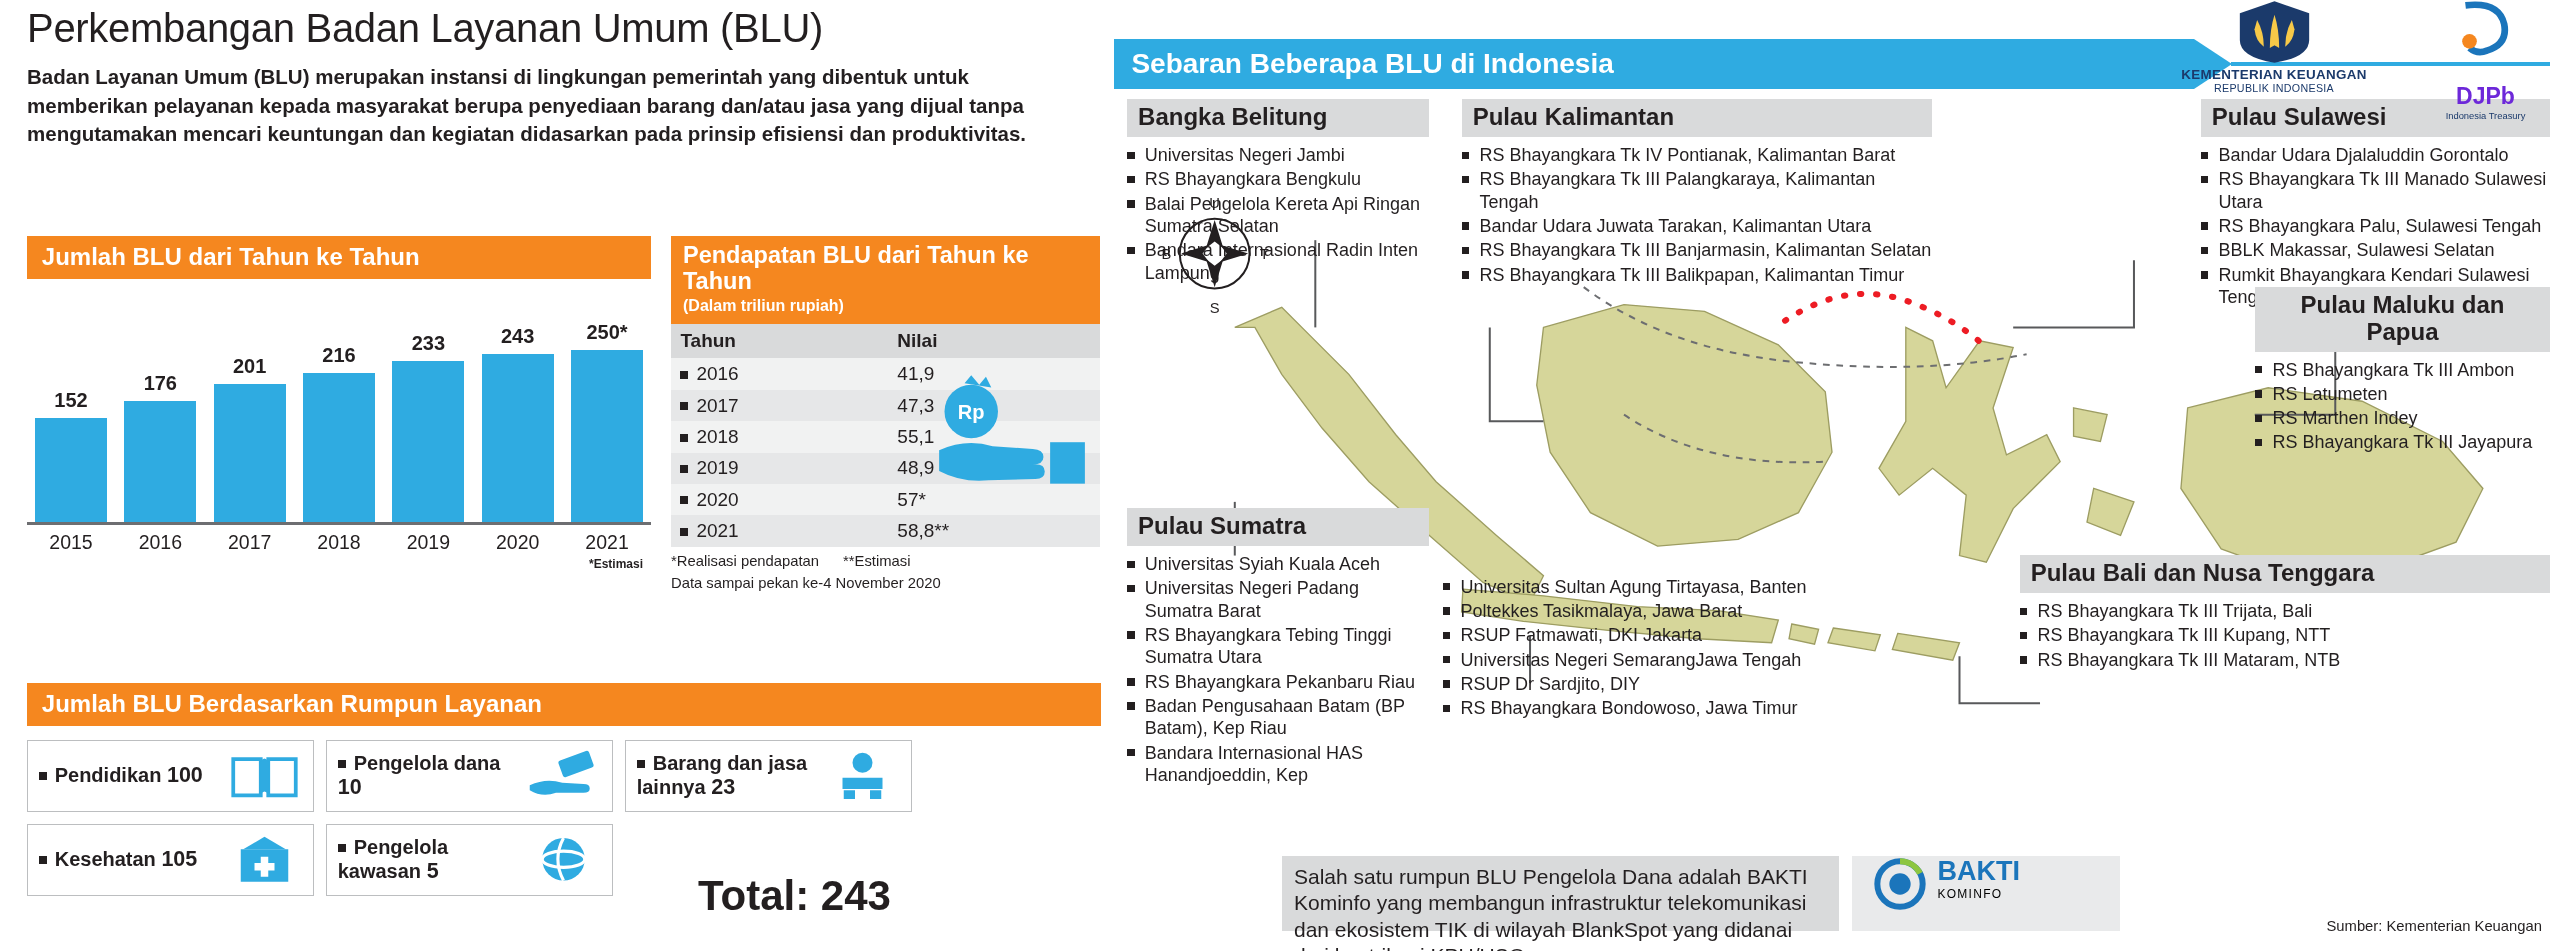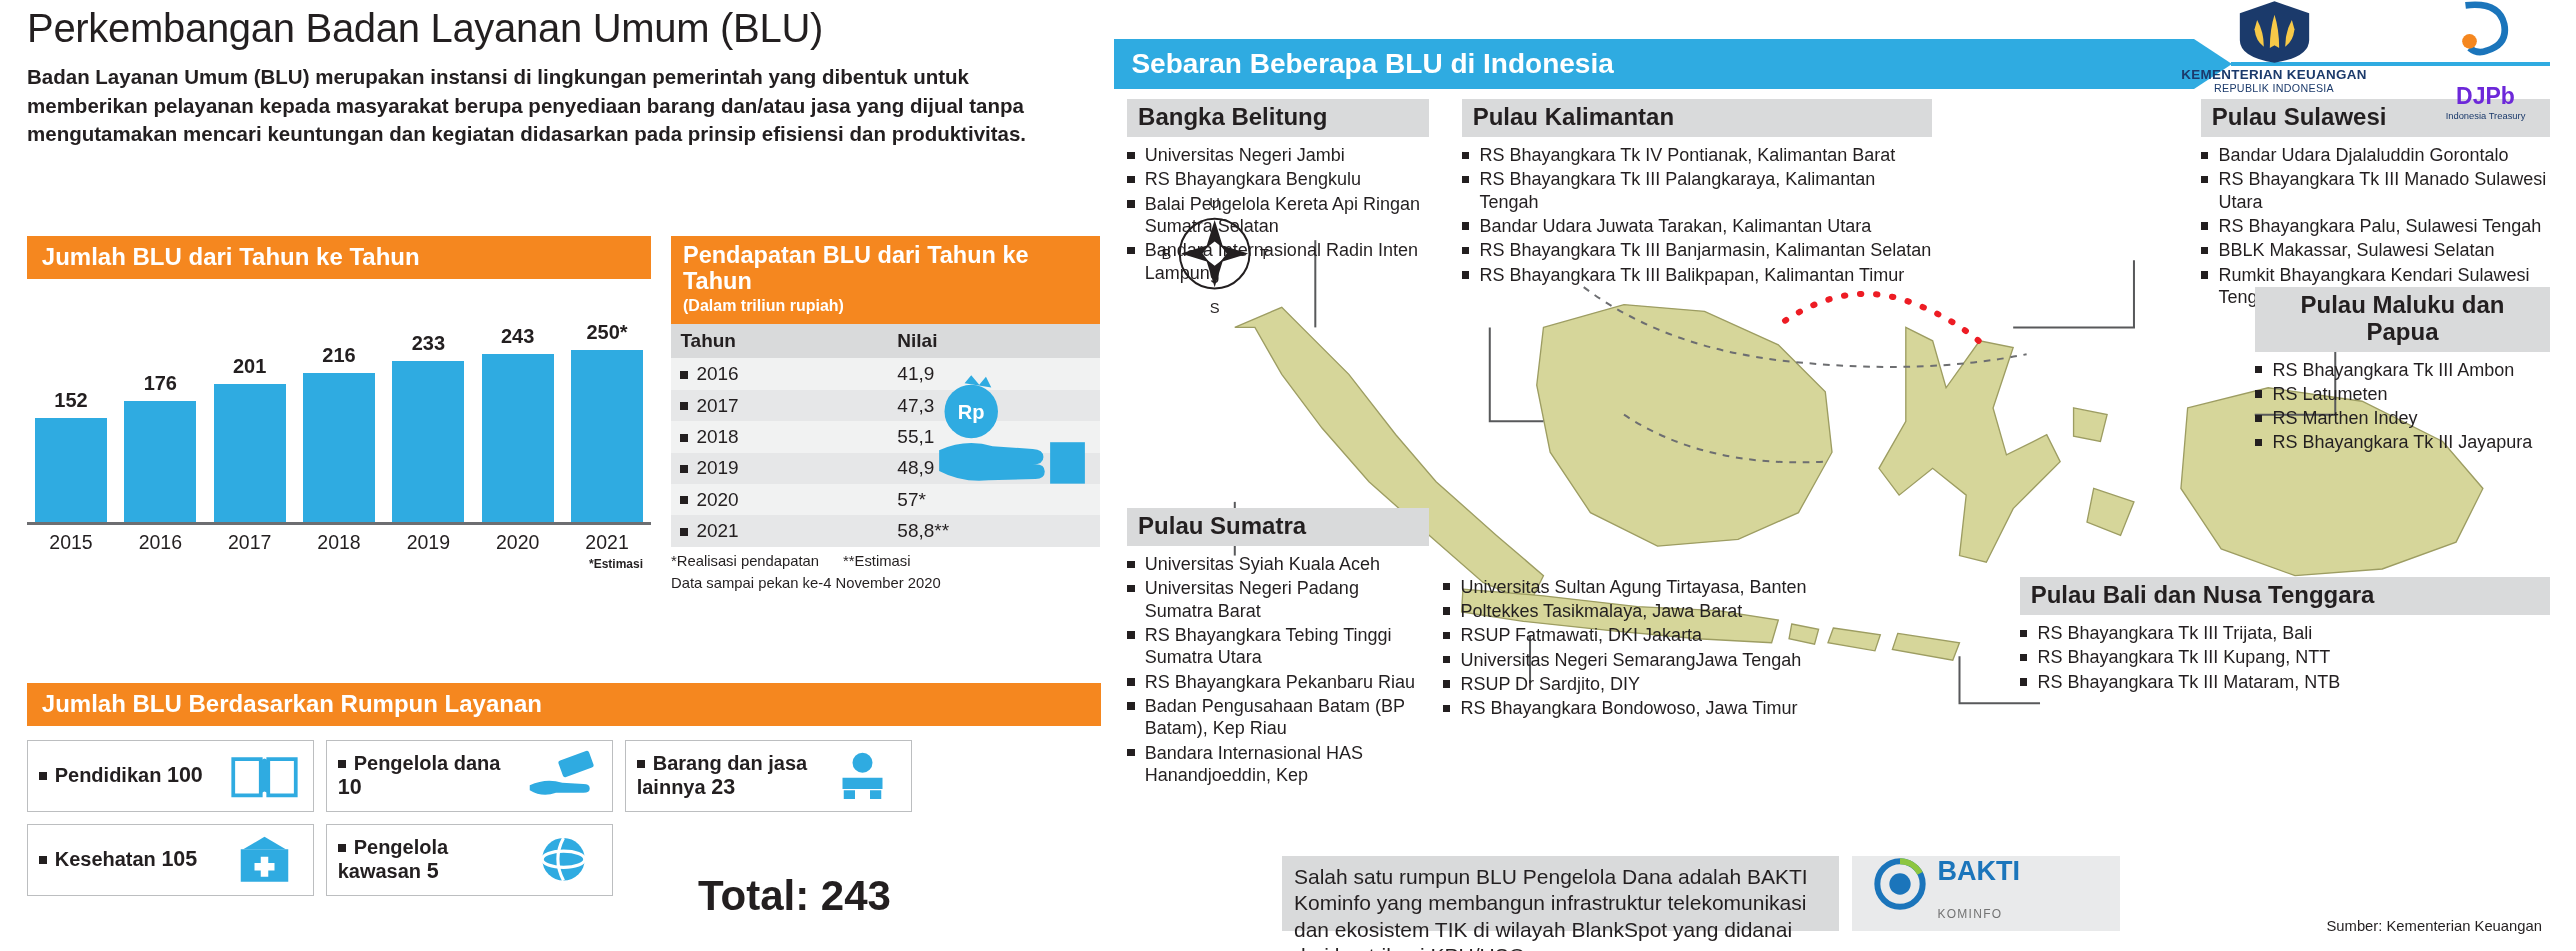--- a/index.html
+++ b/index.html
@@ -410,40 +410,40 @@
         <ul>
             <li>Universitas Sultan Agung Tirtayasa, Banten</li>
             <li>Poltekkes Tasikmalaya, Jawa Barat</li>
             <li>RSUP Fatmawati, DKI Jakarta</li>
             <li>Universitas Negeri SemarangJawa Tengah</li>
             <li>RSUP Dr Sardjito, DIY</li>
             <li>RS Bhayangkara Bondowoso, Jawa Timur</li>
           </ul>
       </div>
 
-      <div class="region" style="left:906px; top:456px; width:530px;margin-top:22px;">
+      <div class="region" style="left:906px; top:456px; width:530px;">
         <div class="region-title">Pulau Bali dan Nusa Tenggara</div>
         <ul>
             <li>RS Bhayangkara Tk III Trijata, Bali</li>
             <li>RS Bhayangkara Tk III Kupang, NTT</li>
             <li>RS Bhayangkara Tk III Mataram, NTB</li>
           </ul>
       </div>
 
       <div class="note-box">Salah satu rumpun BLU Pengelola Dana adalah BAKTI Kominfo yang membangun infrastruktur telekomunikasi dan ekosistem TIK di wilayah BlankSpot yang didanai dari kontribusi KPU/USO.</div>
 
       <div class="bakti-box">
         <svg width="56" height="56" viewBox="0 0 84 84">
           <circle cx="42" cy="42" r="34" fill="none" stroke="#1b75bb" stroke-width="9"></circle>
           <circle cx="42" cy="42" r="16" fill="#1b75bb"></circle>
           <path d="M42 8 a34 34 0 0 1 30 18" stroke="#8dc63f" stroke-width="9" fill="none"></path>
         </svg>
         <div>
           <div style="font-size:27px;font-weight:bold;color:#1b75bb;">BAKTI</div>
-          <div style="font-size:12px;color:#737373;letter-spacing:1.3px;margin-top:20px;">KOMINFO</div>
+          <div style="font-size:12px;color:#000000;letter-spacing:1.3px;">KOMINFO</div>
         </div>
       </div>
 
       <div class="source">Sumber: Kementerian Keuangan</div>
     </div>
   </div>
 
   <div class="logos">
     <div class="logo-kemenkeu">
       <svg width="81" height="64" viewBox="0 0 120 96" style="display:block;margin:0 auto;">

